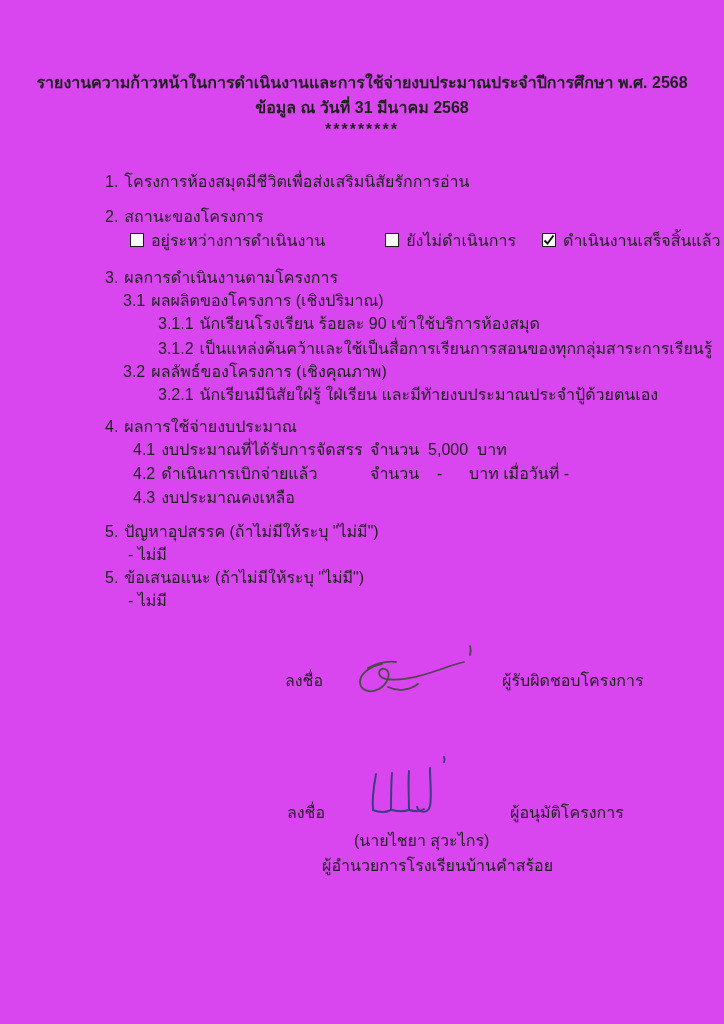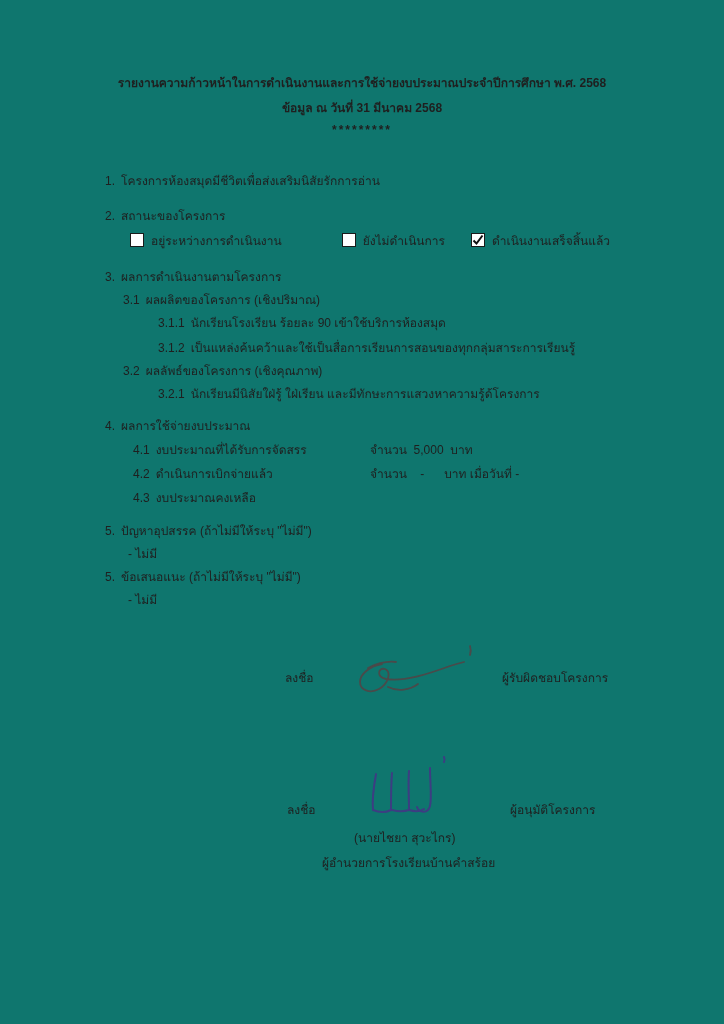--- a/index.html
+++ b/index.html
@@ -1,24 +1,24 @@
 <!DOCTYPE html>
 <html><head>
 <meta charset="utf-8">
 <style>
   * { margin:0; padding:0; box-sizing:border-box; }
   html,body { background:#808080; }
   .page {
     position:relative;
     width:724px; height:1024px;
     margin:0 auto;
-    background:#0f766e;
+    background:#d946ef;
     font-family:"Liberation Sans","DejaVu Sans",sans-serif;
     color:#1f1f1f;
-    font-size:12px;
+    font-size:16px;
     overflow:hidden;
   }
   .header { padding-top:70px; text-align:center; font-weight:bold; }
   .header .t1 { line-height:26px; }
   .header .t2 { line-height:24px; }
   .header .stars { line-height:20px; letter-spacing:2px; font-weight:bold; }
 
   .line { line-height:23px; }
   .l0 { margin-left:105px; }
   .l1 { margin-left:123px; }
@@ -109,21 +109,21 @@
   <div class="line l2">
     <span class="num">3.1.1</span><span>นักเรียนโรงเรียน ร้อยละ 90 เข้าใช้บริการห้องสมุด</span>
   </div>
   <div class="line l2 mt-sub">
     <span class="num">3.1.2</span><span>เป็นแหล่งค้นคว้าและใช้เป็นสื่อการเรียนการสอนของทุกกลุ่มสาระการเรียนรู้</span>
   </div>
   <div class="line l1">
     <span class="num">3.2</span><span>ผลลัพธ์ของโครงการ (เชิงคุณภาพ)</span>
   </div>
   <div class="line l2">
-    <span class="num">3.2.1</span><span>นักเรียนมีนิสัยใฝ่รู้  ใฝ่เรียน และมีทักษะการแสวงหาความรู้ด้โครงการ</span>
+    <span class="num">3.2.1</span><span>นักเรียนมีนิสัยใฝ่รู้  ใฝ่เรียน และมีทัายงบประมาณประจำปู้ด้วยตนเอง</span>
   </div>
 
   <div class="line l0 mt-item4">
     <span class="num">4.</span><span>ผลการใช้จ่ายงบประมาณ</span>
   </div>
   <div class="row4">
     <span class="lab"><span class="num">4.1</span><span>งบประมาณที่ได้รับการจัดสรร</span></span>
     <span class="val">จำนวน  5,000  บาท</span>
   </div>
   <div class="row4">

